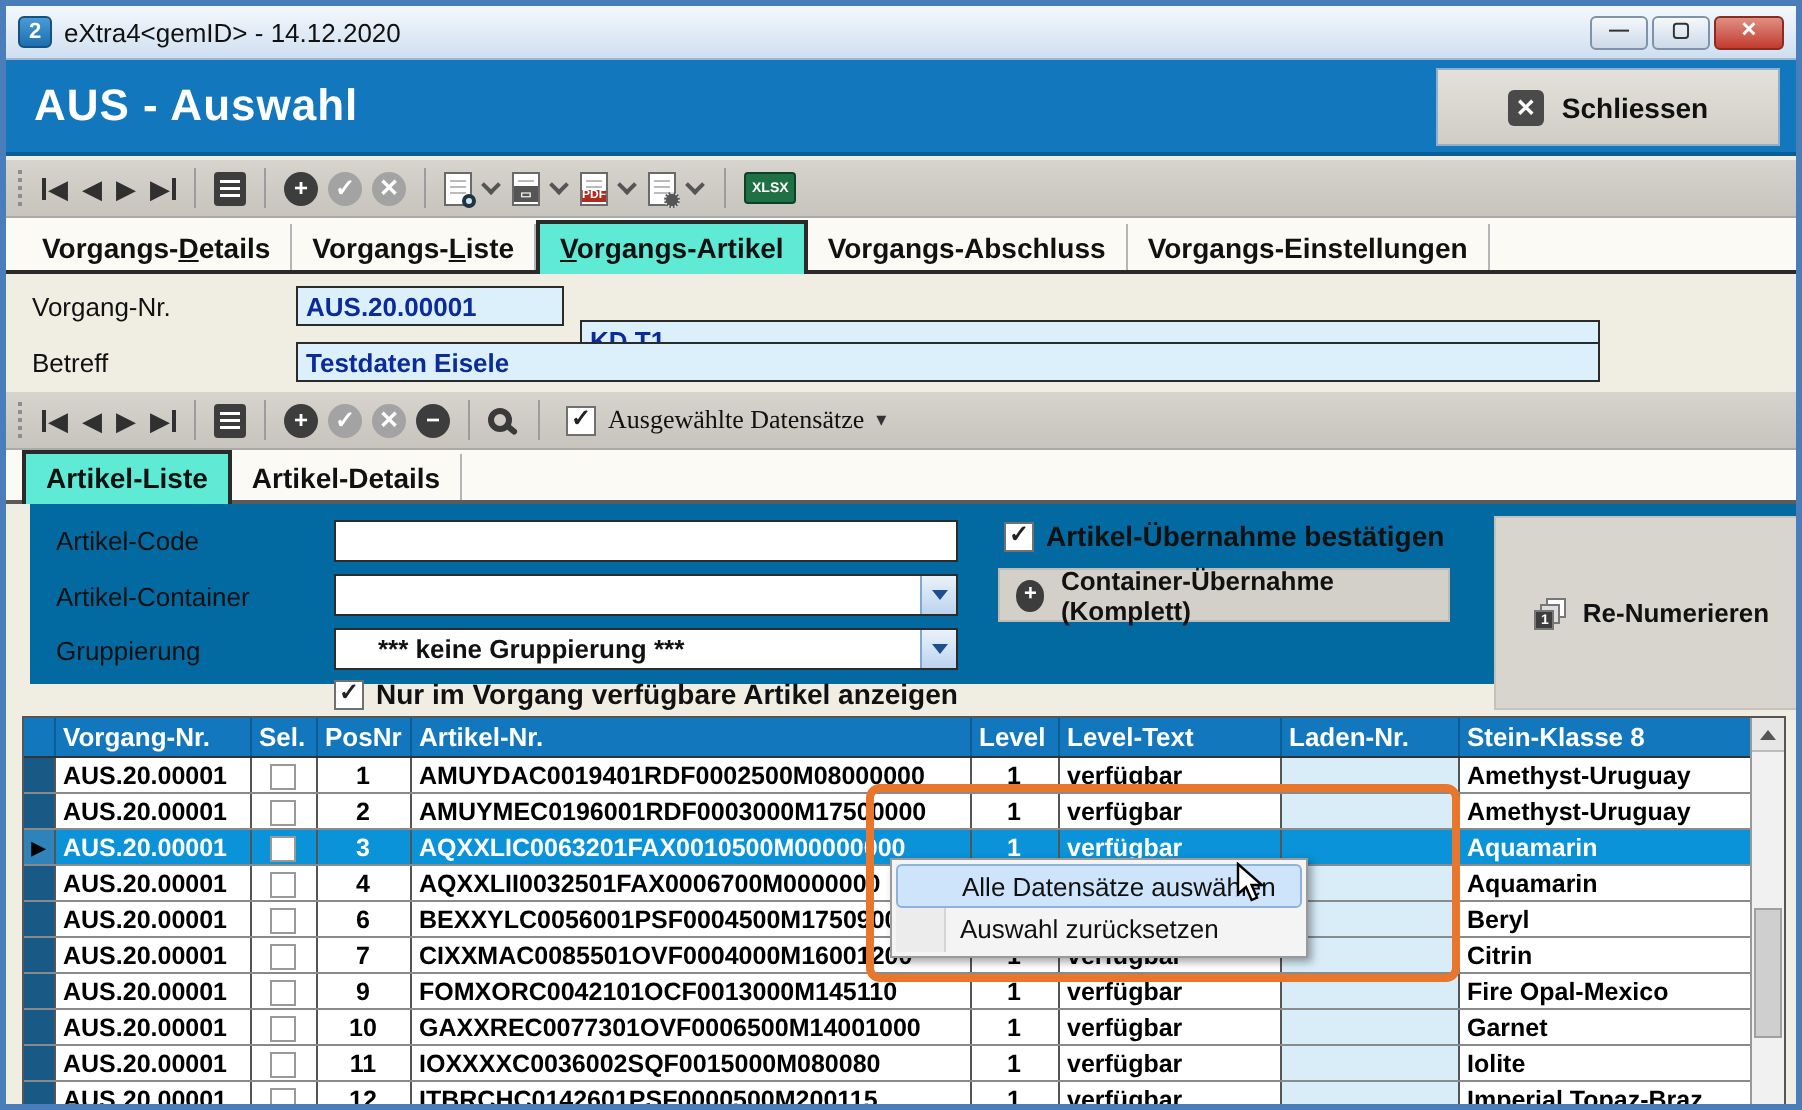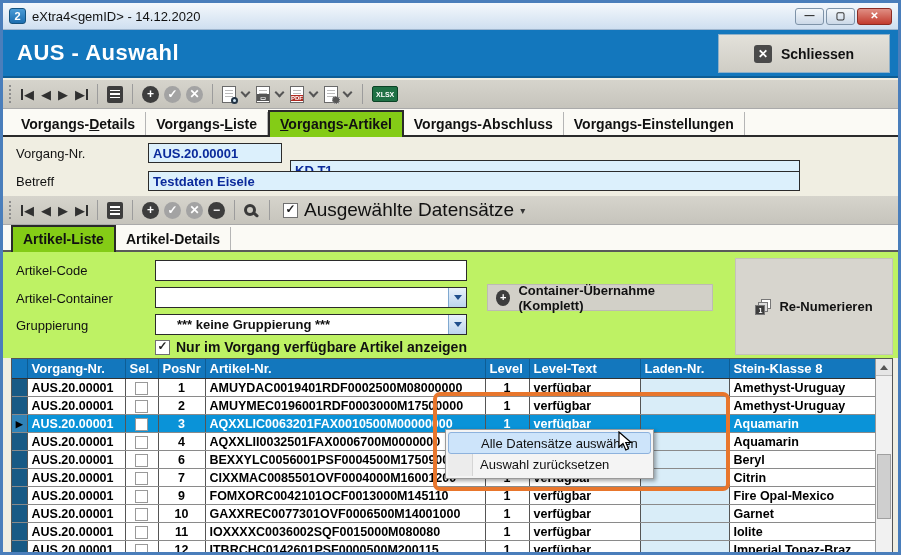--- a/index.html
+++ b/index.html
@@ -60,47 +60,47 @@
   .gear-dot { position:absolute; right:-3px; bottom:-2px; width:8px; height:8px; border-radius:50%;
     background:#555; border:1px dotted #ddd; }
   .chev { width:7px; height:7px; border-right:2px solid #555; border-bottom:2px solid #555;
     transform:rotate(45deg); margin:0 2px 3px 1px; }
   .xlsx { height:16px; padding:2px 3px; background:#1f7145; border:1px solid #0c4326; border-radius:2px;
     color:#fff; font-size:7px; font-weight:bold; display:flex; align-items:center; }
   .mag { width:12px; height:12px; border:3px solid #3a3a3a; border-radius:50%; position:relative; margin-right:4px;}
   .mag:after { content:""; position:absolute; width:7px; height:3px; background:#3a3a3a;
     right:-6px; bottom:-3px; transform:rotate(40deg); border-radius:2px; }
   .tb-check { display:flex; align-items:center; gap:6px; margin-left:4px; }
-  .tb-check .lbl { font-size:19px; color:#111; }
+  .tb-check .lbl { font-size:13px; color:#111;font-family:Liberation Serif, serif; }
   .dd-arrow { font-size:10px; color:#333; }
 
   
   .cbx { width:15px; height:15px; background:#fff; border:1px solid #707070; display:inline-flex;
     align-items:center; justify-content:center; font-size:12px; color:#222; flex:none; }
   .cbx.checked:before { content:"✓"; font-weight:bold; margin-top:-2px; }
 
   
   .tabstrip { position:absolute; left:0; right:0; background:#fbfaf5; display:flex; align-items:flex-end;
     padding-left:8px; }
   .tabs1 { top:106px; height:28px; border-bottom:2px solid #2a2a2a; }
   .tabs2 { top:222px; height:27px; border-bottom:2px solid #5a5a5a; }
   .tab { font-size:14px; font-weight:bold; color:#111; padding:4px 10px 3px; position:relative;
     border-right:1px solid #b5b5b5; white-space:nowrap; }
-  .tab.active { background:#84cc16; border:2px solid #2a2a2a; border-bottom:none; margin-bottom:-2px;
+  .tab.active { background:#5eead4; border:2px solid #2a2a2a; border-bottom:none; margin-bottom:-2px;
     padding-bottom:5px; z-index:2; }
   .tab .accel { text-decoration:underline; }
 
   
   .fields { position:absolute; left:0; top:134px; right:0; height:59px; background:#f0eee2; }
   .flabel { position:absolute; font-size:13px; color:#111; }
   .fval { position:absolute; height:20px; background:#dcf0fc; border:1px solid #2b2b2b;
     font-size:13px; font-weight:bold; color:#0b2a9b; padding:1px 4px; line-height:17px; }
 
   
-  .filters { position:absolute; left:0; top:249px; right:0; height:106px; background:#bef264; }
+  .filters { position:absolute; left:12px; top:249px; right:0; height:90px; background:#0369a1; }
   .input { position:absolute; height:21px; background:#fff; border:1px solid #2b2b2b; }
   .combo { position:absolute; height:21px; background:#fff; border:1px solid #2b2b2b; display:flex; }
   .combo .val { flex:1; font-size:13px; font-weight:bold; color:#111; padding:2px 21px; white-space:nowrap; overflow:hidden; }
   .combo .btn { width:18px; background:linear-gradient(#e9f2fb,#bcd4ee); border-left:1px solid #7fa8d0;
     display:flex; align-items:center; justify-content:center; }
   .combo .btn:after { content:""; border:4px solid transparent; border-top:5px solid #1f4e8c; margin-top:4px; }
   .chk-row { position:absolute; display:flex; align-items:center; gap:6px; }
   .chk-row .lbl { font-size:14px; font-weight:bold; color:#111; white-space:nowrap; }
   .btn-container { position:absolute; left:484px; top:32px; width:226px; height:27px;
     background:#d2d0c8; border:1px solid #bdbbb3; display:flex; align-items:center; gap:8px;
@@ -270,20 +270,24 @@
         <span class="btn"></span>
     </div>
     <span class="flabel" style="left:13px; top:66px">Gruppierung</span>
     <div class="combo" style="left:152px; top:62px; width:312px">
       <span class="val">*** keine Gruppierung ***</span>
         <span class="btn"></span>
     </div>
     <div class="chk-row" style="left:152px; top:87px">
       <span class="cbx checked"></span>
       <span class="lbl">Nur im Vorgang verfügbare Artikel anzeigen</span>
+    </div>
+    <div class="chk-row" style="left:487px; top:8px">
+      <span class="cbx checked"></span>
+      <span class="lbl">Artikel-Übernahme bestätigen</span>
     </div>
     <div class="btn-container">
       <span class="circle dark" style="width:16px;height:16px;font-size:11px">+</span>
       <span>Container-Übernahme (Komplett)</span>
     </div>
     <div class="btn-renumber">
       <span class="pages-icon">
           <i></i>
           <i></i>
           <i>1</i>

